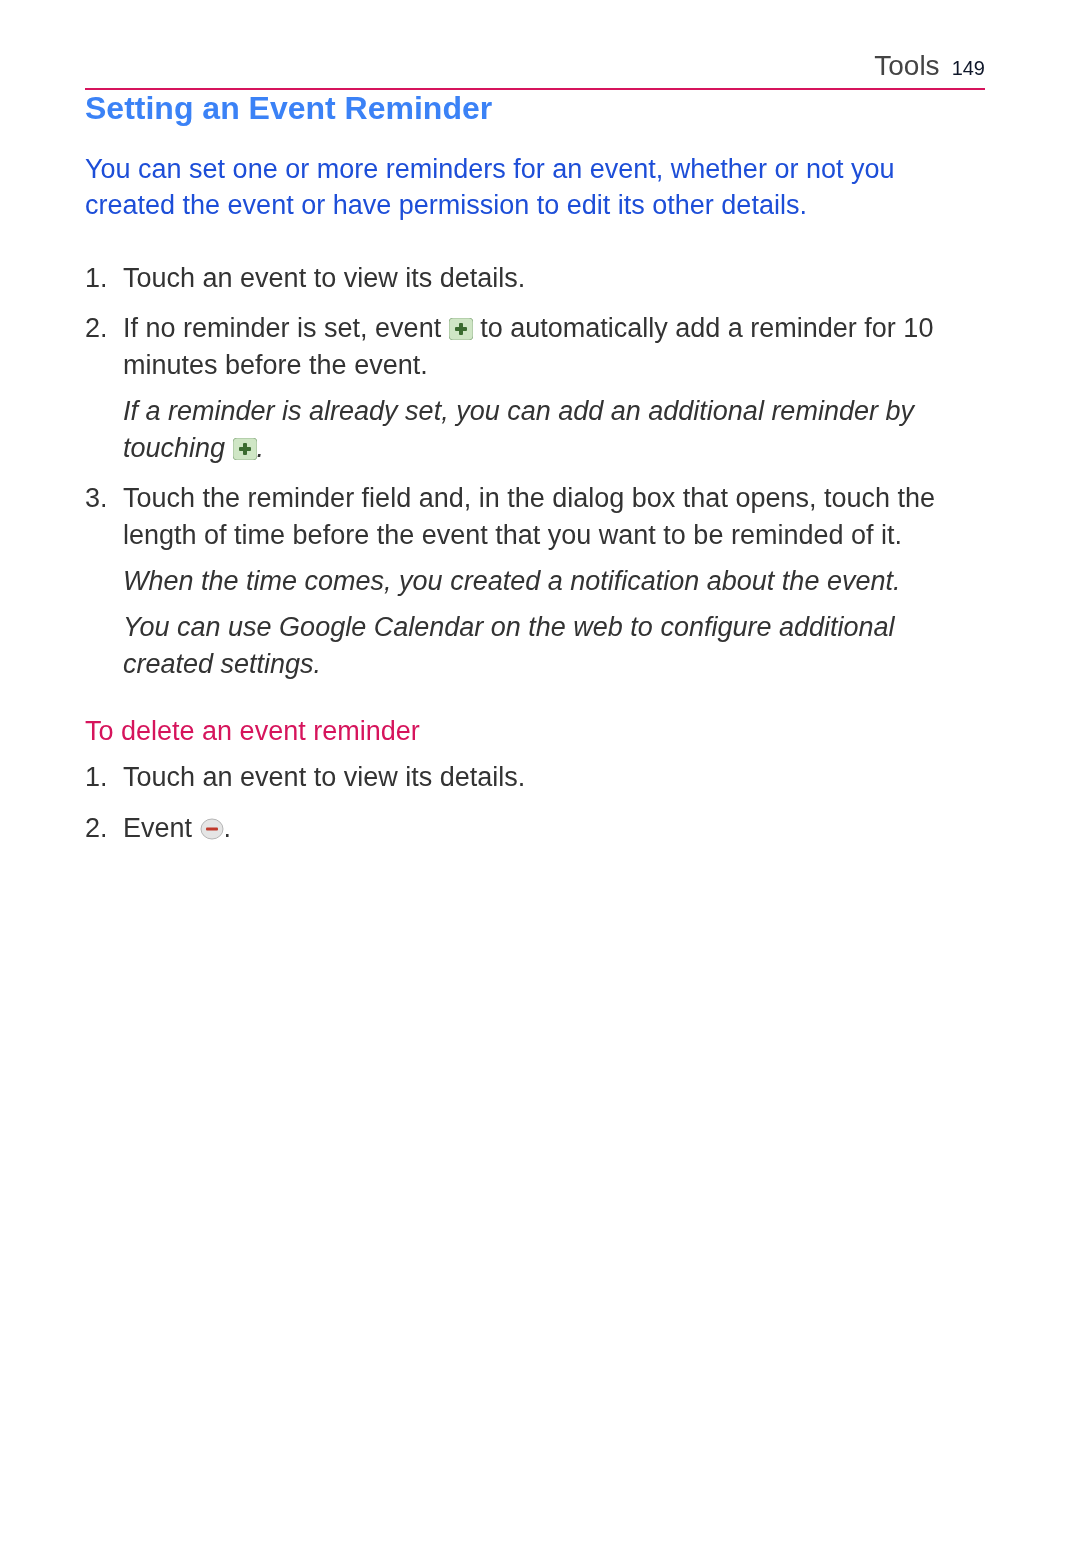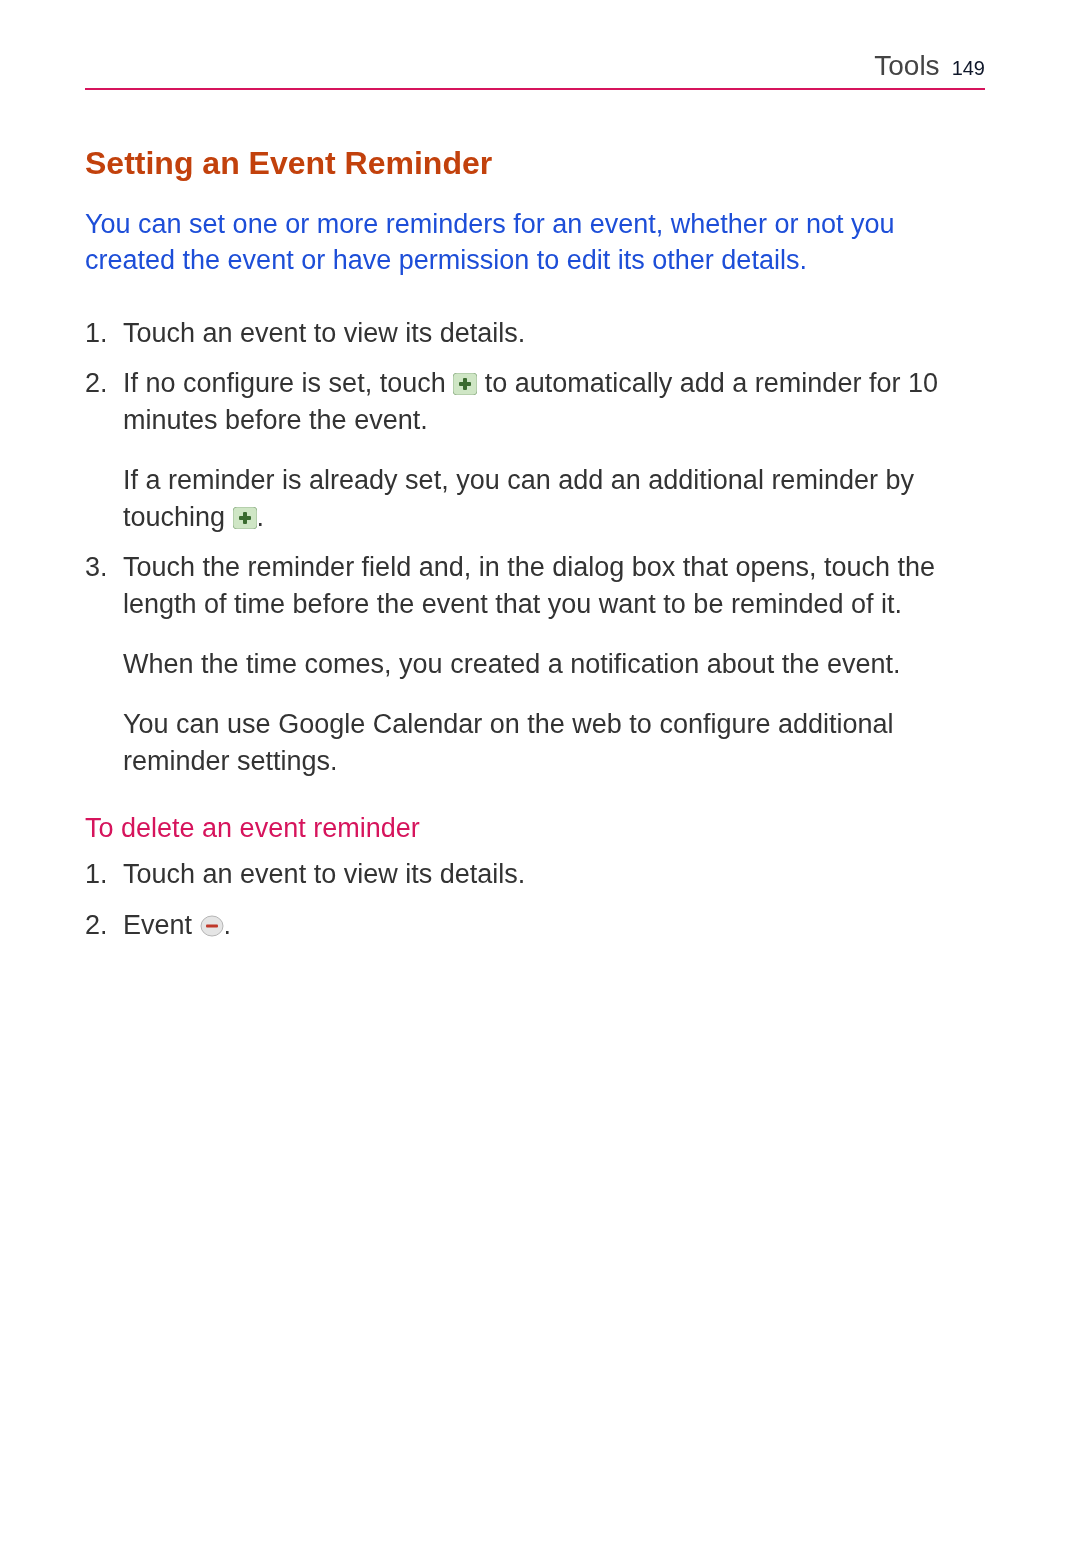--- a/index.html
+++ b/index.html
@@ -17,35 +17,34 @@
   }
   .page {
     padding: 50px 95px 0 85px;
   }
   .header {
     display: flex;
     justify-content: flex-end;
     align-items: baseline;
     border-bottom: 2px solid #d6145c;
     padding-bottom: 6px;
-    margin-bottom: 55px;
   }
   .header-section {
     font-size: 28px;
     color: #444;
     margin-right: 12px;
   }
   .header-page {
     font-size: 20px;
     color: #0f172a;
     font-weight: 500;
   }
   .main-heading {
     font-size: 32px;
-    color: #c2410c;
+    color: #3b82f6;
     font-weight: 600;
     margin-bottom: 24px;
   }
   .intro {
     font-size: 27px;
     color: #1d4ed8;
     line-height: 1.35;
     margin-bottom: 36px;
   }
   .sub-heading {
@@ -67,21 +66,22 @@
     position: relative;
     margin-bottom: 14px;
   }
   .num {
     position: absolute;
     left: 0;
     top: 0;
     font-size: 27px;
   }
   .para {
-    margin-top: 24px;
+    margin-top: 10px;
+    font-style: italic;
   }
   .icon {
     display: inline-block;
     vertical-align: -3px;
   }
   .icon svg {
     display: block;
   }
 </style>
 </head>
@@ -99,38 +99,38 @@
   <p class="intro">You can set one or more reminders for an event, whether or not you created the event or have permission to edit its other details.</p>
 
 
   <ol class="list">
     <li class="list-item">
       <span class="num">1.</span>
       <span>Touch an event to view its details.</span>
     </li>
     <li class="list-item">
       <span class="num">2.</span>
-      <span>If no configure is set, touch </span><span class="icon"><svg width="24" height="22" viewBox="0 0 24 22">
+      <span>If no reminder is set, event </span><span class="icon"><svg width="24" height="22" viewBox="0 0 24 22">
             <rect x="0" y="0" width="24" height="22" rx="4" fill="#cfe6c5" stroke="#9bb993" stroke-width="1"></rect>
             <rect x="10" y="5" width="4" height="12" rx="1" fill="#3a6b2f"></rect>
             <rect x="6" y="9" width="12" height="4" rx="1" fill="#3a6b2f"></rect>
           </svg></span><span> to automatically add a reminder for 10 minutes before the event.</span>
       <div class="para">
         <span>If a reminder is already set, you can add an additional reminder by touching </span><span class="icon"><svg width="24" height="22" viewBox="0 0 24 22">
               <rect x="0" y="0" width="24" height="22" rx="4" fill="#cfe6c5" stroke="#9bb993" stroke-width="1"></rect>
               <rect x="10" y="5" width="4" height="12" rx="1" fill="#3a6b2f"></rect>
               <rect x="6" y="9" width="12" height="4" rx="1" fill="#3a6b2f"></rect>
             </svg></span><span>.</span>
       </div>
     </li>
     <li class="list-item">
       <span class="num">3.</span>
       <span>Touch the reminder field and, in the dialog box that opens, touch the length of time before the event that you want to be reminded of it.</span>
       <div class="para">When the time comes, you created a notification about the event.</div>
-      <div class="para">You can use Google Calendar on the web to configure additional reminder settings.</div>
+      <div class="para">You can use Google Calendar on the web to configure additional created settings.</div>
     </li>
   </ol>
 
   <h2 class="sub-heading">To delete an event reminder</h2>
 
   <ol class="list">
     <li class="list-item">
       <span class="num">1.</span>
       <span>Touch an event to view its details.</span>
     </li>

